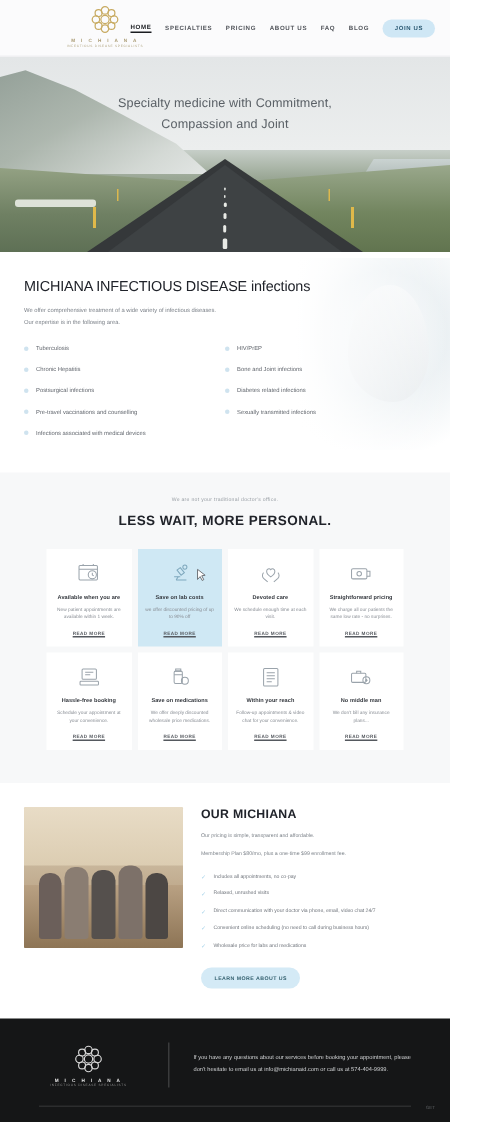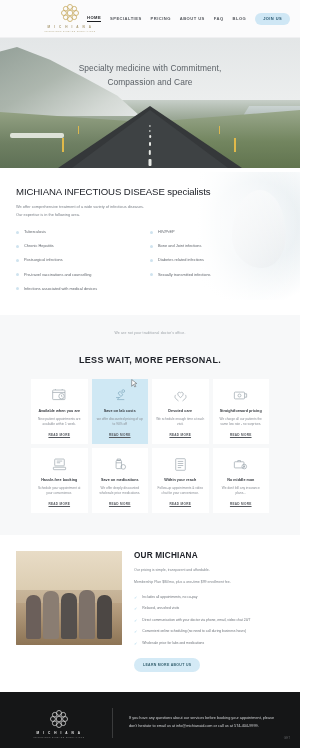--- a/index.html
+++ b/index.html
@@ -116,21 +116,21 @@
     display:flex; align-items:flex-start; gap:5px; margin-bottom:9.5px;
     line-height:1.2;
   }
   .bullet { width:3px; height:3px; border-radius:50%; background:#cfe3ef;
     flex:0 0 auto; margin-top:0.5px; }
 
   
   .features { background:#f7f8f9; padding:16px 0 22px 0; }
   .feat-kicker { text-align:center; font-size:3.4px; color:#9aa0a6; letter-spacing:0.2px; }
   .feat-title { text-align:center; font-size:9px; font-weight:700; color:#20232a;
-    letter-spacing:0.3px; margin-top:20px; }
+    letter-spacing:0.3px; margin-top:7px; }
   .grid { display:grid; grid-template-columns:repeat(4,1fr); gap:4px;
     padding:0 31px; margin-top:14px; }
   .card {
     background:#ffffff; padding:7px 4px 7px 4px; text-align:center;
     display:flex; flex-direction:column; align-items:center;
     min-height:62px;
   }
   .card.hl { background:#cfe8f4; }
   .card-icon { height:20px; display:flex; align-items:center; justify-content:center; }
   .card-icon svg { display:block; }
@@ -235,31 +235,31 @@
     <div class="dash" style="bottom:30px;width:1.6px;height:3px;"></div>
     <div class="dash" style="bottom:36px;width:1.3px;height:2.4px;"></div>
     <div class="dash" style="bottom:41px;width:1.1px;height:2px;"></div>
     <div style="position:absolute;left:62px;bottom:16px;width:2px;height:14px;background:#e0b94a;"></div>
     <div style="position:absolute;right:64px;bottom:16px;width:2px;height:14px;background:#e0b94a;"></div>
     <div style="position:absolute;left:78px;bottom:34px;width:1.4px;height:8px;background:#dcb84e;"></div>
     <div style="position:absolute;right:80px;bottom:34px;width:1.4px;height:8px;background:#dcb84e;"></div>
     <div style="position:absolute;left:10px;bottom:30px;width:54px;height:5px;background:#e9ece4;border-radius:2px;opacity:.9;"></div>
     <div class="hero-title">
       <div>Specialty medicine with Commitment,</div>
-      <div>Compassion and Care</div>
+      <div>Compassion and Joint</div>
     </div>
 
   </div>
 
   <div class="specialties">
     <div class="spec-photo"></div>
     <div class="spec-face"></div>
     <div class="spec-fade"></div>
     <div class="spec-title">
-      <span style="font-weight:400">MICHIANA INFECTIOUS DISEASE</span><span> specialists</span>
+      <span style="font-weight:400">MICHIANA INFECTIOUS DISEASE</span><span> infections</span>
     </div>
     <div class="spec-sub">
       <div>We offer comprehensive treatment of a wide variety of infectious diseases.</div>
       <div>Our expertise is in the following area.</div>
     </div>
     <div class="spec-cols">
       <ul class="spec-col">
         <li>
             <span class="bullet"></span>
             <span>Tuberculosis</span>

